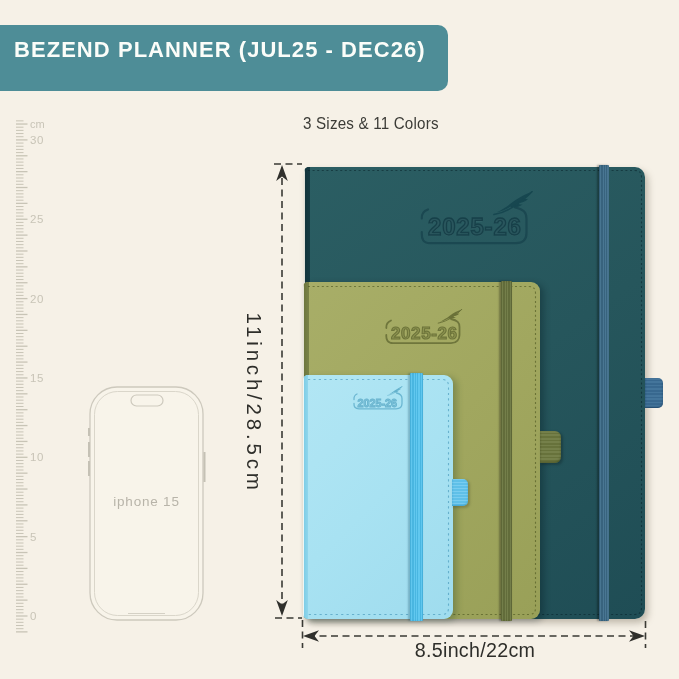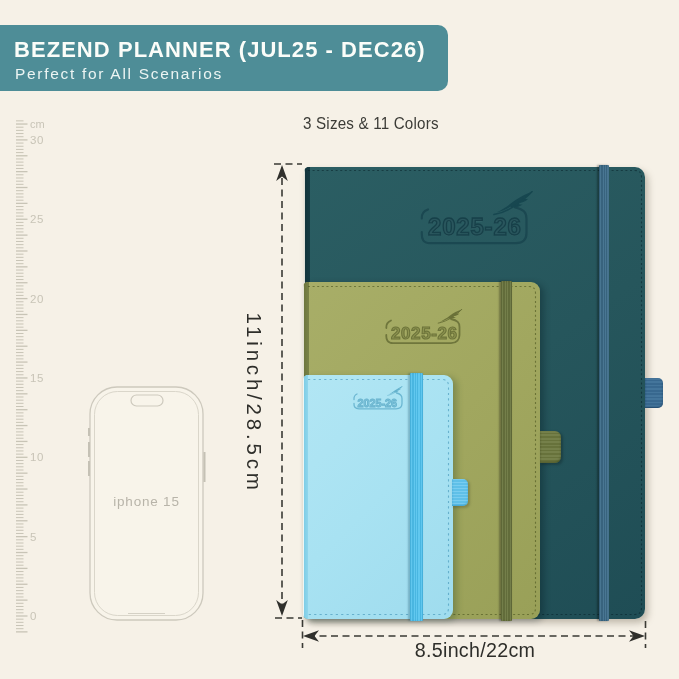--- a/index.html
+++ b/index.html
@@ -8,21 +8,20 @@
 .abs{position:absolute;}
 </style>
 </head>
 <body>
 <div id="stage">
 
 <div class="abs" style="left:0;top:24.5px;width:448px;height:66px;background:#4e8d97;border-radius:0 10px 10px 0;"></div>
 
 <div class="abs" style="left:14px;top:37px;white-space:nowrap;font-weight:bold;font-size:22px;letter-spacing:1.05px;color:#fbfdf9;">BEZEND PLANNER (JUL25 - DEC26)</div>
 
-<div class="abs" style="left:15px;top:65px;white-space:nowrap;font-size:15.5px;letter-spacing:1.7px;color:#ecf5f3;">Perfect for All Scenarios</div>
 
 <div class="abs" style="left:303px;top:113.5px;font-size:16.5px;letter-spacing:0.2px;color:#3c3c37;transform:scaleX(0.92);transform-origin:0 0;white-space:nowrap;">3 Sizes &amp; 11 Colors</div>
 
 
 <svg class="abs" style="left:0;top:0;" width="60" height="679" viewBox="0 0 60 679">
       <line x1="16" y1="631.87" x2="27.5" y2="631.87" stroke="#c8c4b6" stroke-width="1.3"></line>
       <line x1="16" y1="628.70" x2="23.5" y2="628.70" stroke="#c8c4b6" stroke-width="1.0"></line>
       <line x1="16" y1="625.52" x2="23.5" y2="625.52" stroke="#c8c4b6" stroke-width="1.0"></line>
       <line x1="16" y1="622.35" x2="23.5" y2="622.35" stroke="#c8c4b6" stroke-width="1.0"></line>
       <line x1="16" y1="619.17" x2="23.5" y2="619.17" stroke="#c8c4b6" stroke-width="1.0"></line>

